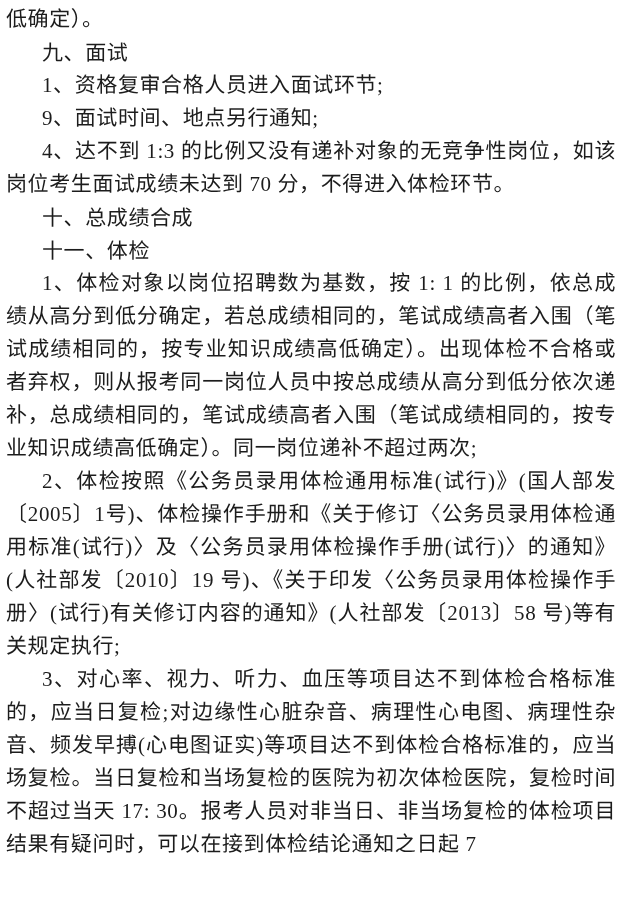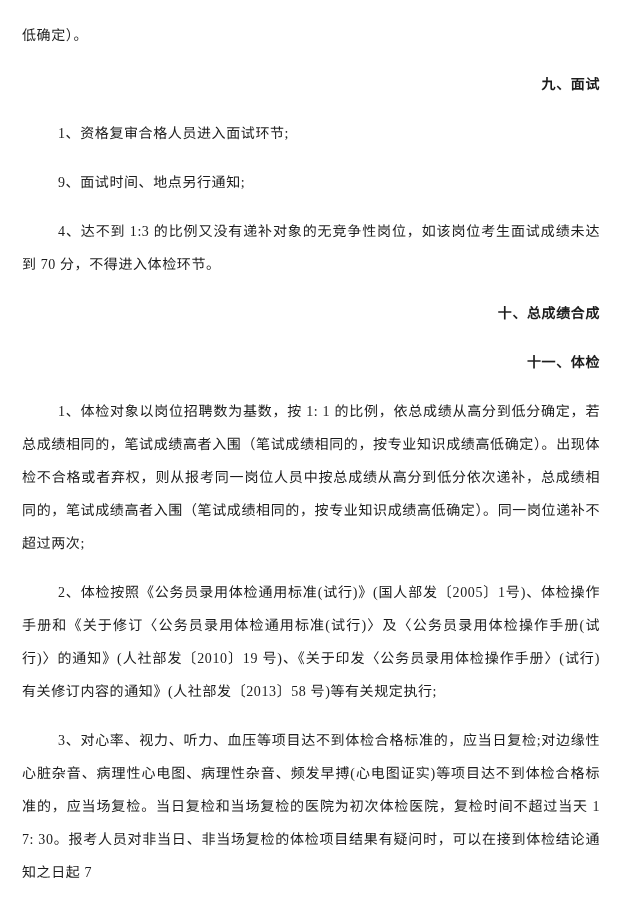--- a/index.html
+++ b/index.html
@@ -15,37 +15,37 @@
     color: #1c1c1c;
   }
   .doc-page {
     box-sizing: border-box;
     width: 630px;
     height: 906px;
     padding: 3px 14px 0 6px;
     background: #ffffff;
   }
   .doc-page p {
-    margin: 16px;
-    font-size: 14px;
+    margin: 0;
+    font-size: 21px;
     line-height: 33px;
     text-align: justify;
     text-justify: inter-ideograph;
     text-indent: 36px;
     letter-spacing: 0.6px;
     word-break: break-all;
   }
   .doc-page p.continuation {
     text-indent: 0;
     text-align: left;
   }
   .doc-page p.heading {
     font-family: "Liberation Sans", "DejaVu Sans", sans-serif;
-    font-weight: bold;
-    text-align: right;
+    font-weight: normal;
+    text-align: left;
   }
 </style>
 </head>
 <body>
 
 <div class="doc-page">
   <p class="continuation">低确定）。</p>
   <p class="heading">九、面试</p>
   <p>1、资格复审合格人员进入面试环节;</p>
   <p>9、面试时间、地点另行通知;</p>

